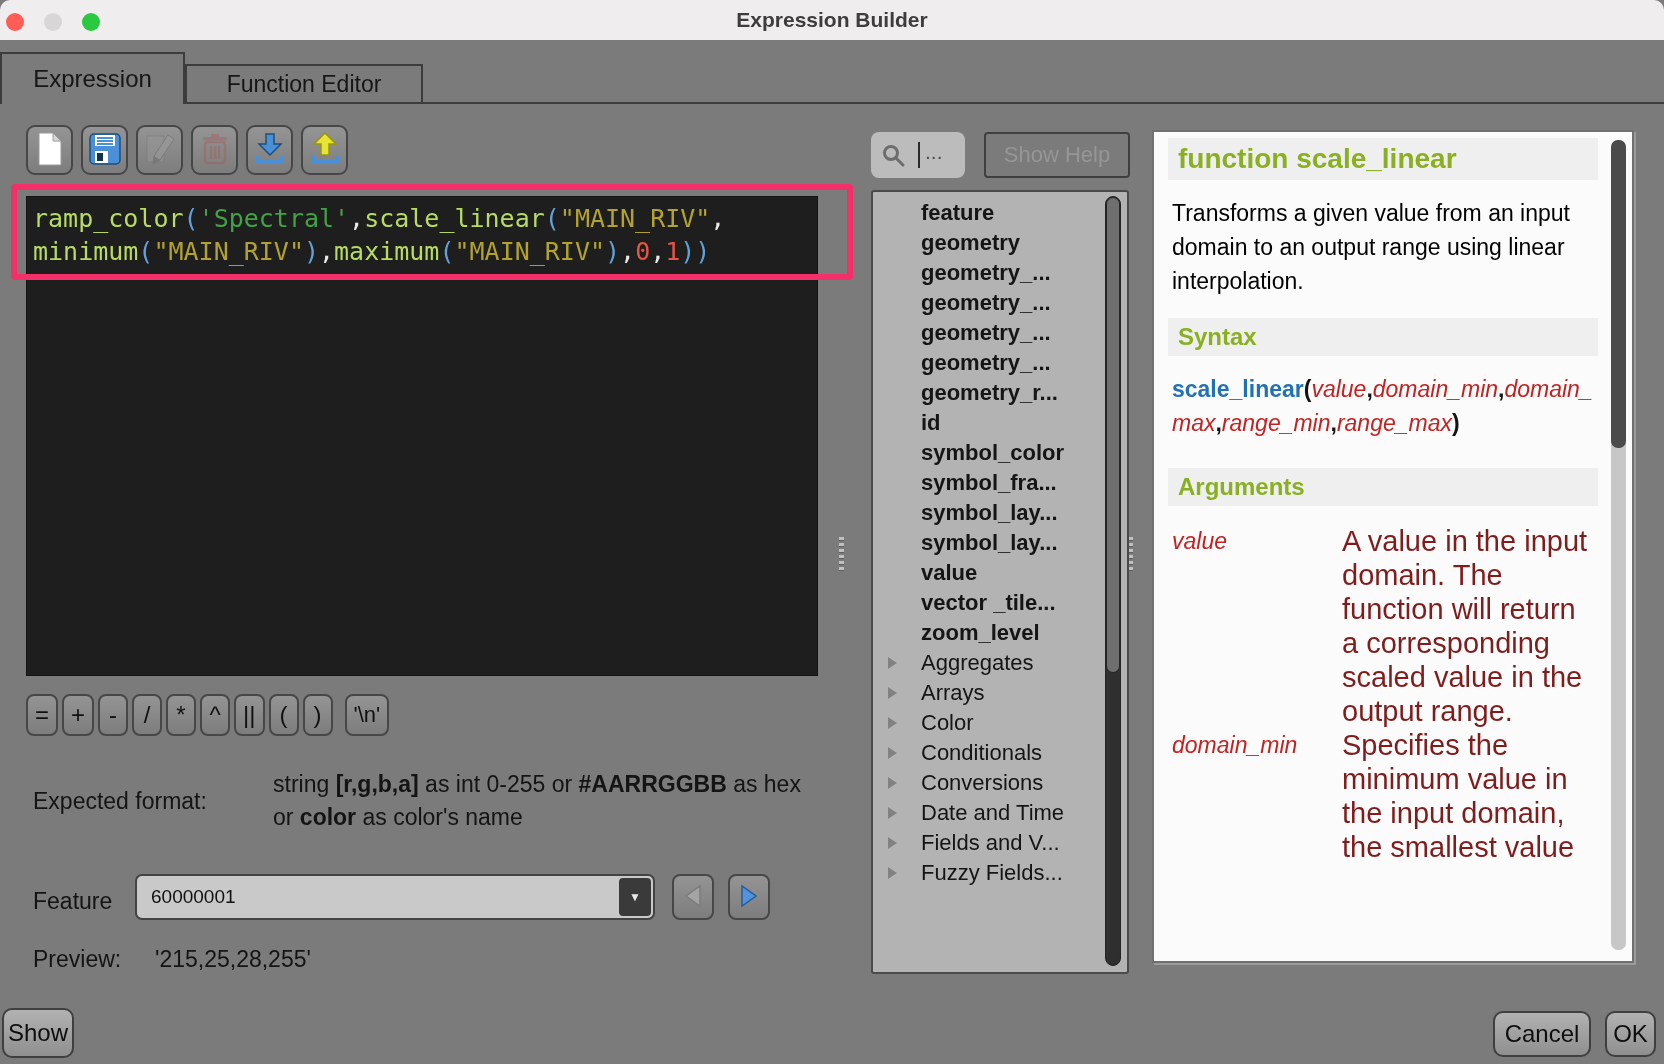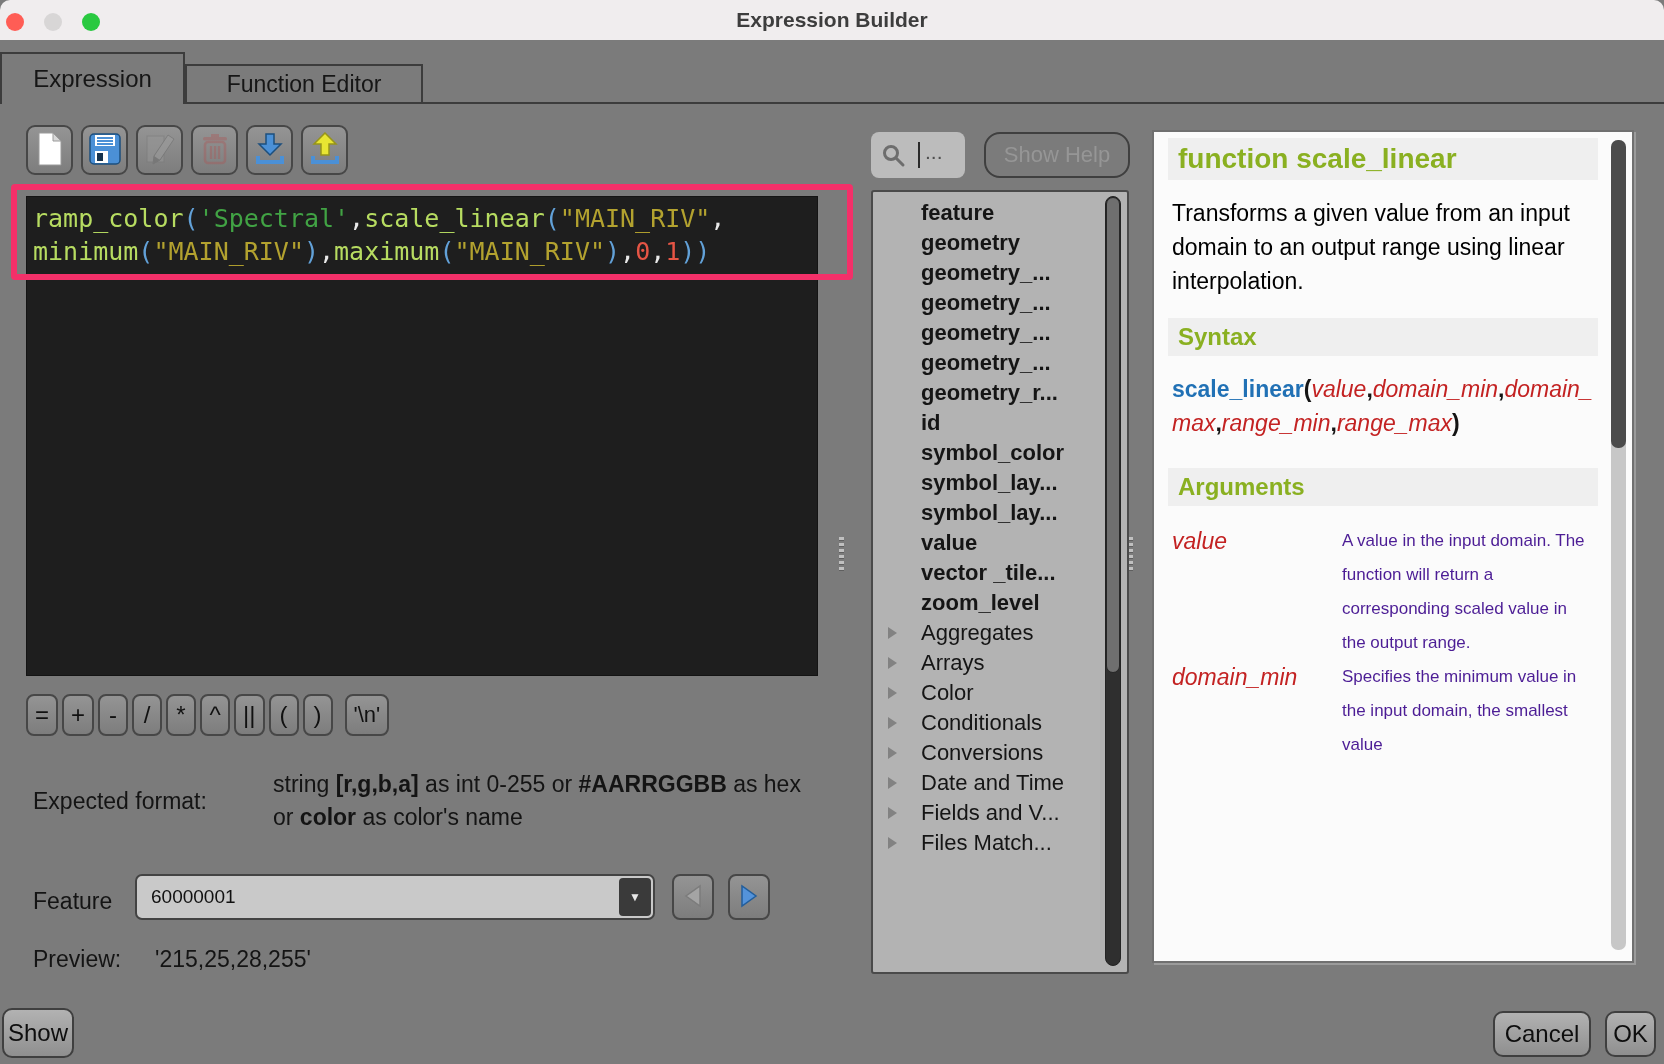--- a/index.html
+++ b/index.html
@@ -86,21 +86,21 @@
   .splitter.s1 { left:839px; } .splitter.s2 { left:1128px; }
   .splitter i { width:5px; height:4px; background:#c0c0c0; border-bottom:1px solid #5f5f5f; }
 
   
   .search { position:absolute; left:871px; top:132px; width:94px; height:46px;
       background:#bcbcbc; border-radius:8px; }
   .search svg { position:absolute; left:10px; top:11px; }
   .search .cursor { position:absolute; left:47px; top:10px; width:2px; height:26px; background:#2a2a2a; }
   .search .dots { position:absolute; left:54px; top:8px; font-size:21px; color:#4f4f4f; }
   .showhelp { position:absolute; left:984px; top:132px; width:146px; height:46px;
-      border:2px solid #3f3f3f; border-radius:16px; background:transparent;
+      border:2px solid #3f3f3f; border-radius:4px; background:transparent;
       font-size:22px; color:#969696; display:flex; align-items:center; justify-content:center;
       font-family:"Liberation Sans",sans-serif; }
 
   .fnlist { position:absolute; left:871px; top:190px; width:258px; height:784px;
       background:#b3b3b3; border:2px solid #4a4a4a; border-radius:3px; padding-top:6px; overflow:hidden; }
   .fnrow { position:relative; height:30px; line-height:30px; padding-left:48px;
       font-size:22px; color:#151515; white-space:nowrap; }
   .fnrow.value { font-weight:bold; }
   .fnrow .exp { position:absolute; left:15px; top:9px; width:0; height:0;
       border-left:9px solid #828282; border-top:6px solid transparent; border-bottom:6px solid transparent; }
@@ -118,21 +118,21 @@
   .hdesc { margin:16px 10px 20px 4px; font-size:23px; line-height:34px; color:#000000; }
   .hhead { font-size:24px; font-weight:bold; color:#8ab021; }
   .hsyntax { margin:16px 4px 28px 4px; width:424px; font-size:23px; line-height:34px;
       word-break:break-all; }
   .s-fn { color:#2171b5; font-weight:bold; }
   .s-pl { color:#141414; font-weight:bold; }
   .s-arg { color:#c32222; font-style:italic; }
   .hargs { margin:18px 4px 0 4px; }
   .argrow { display:flex; }
   .argname { width:170px; font-size:23px; color:#c32222; font-style:italic; line-height:34px; }
-  .argdesc { width:252px; font-size:17px; color:#4c1d95; line-height:34px; }
+  .argdesc { width:252px; font-size:29px; color:#7f1d1d; line-height:34px; }
   .helpscroll { position:absolute; right:6px; top:8px; width:15px; height:810px;
       background:#c7c7c7; border-radius:7px; }
   .helpscroll .thumb { position:absolute; left:0; top:0; width:100%; height:38%;
       background:#4b4b4b; border-radius:7px; }
 
   
   .btn { position:absolute; border:2px solid #3f3f3f; border-radius:10px;
       background:linear-gradient(#b2b2b2,#8f8f8f); font-size:24px; color:#0e0e0e;
       display:flex; align-items:center; justify-content:center;
       font-family:"Liberation Sans",sans-serif; }
@@ -295,33 +295,34 @@
   <div>
       <div class="fnrow value"><span>feature</span></div>
       <div class="fnrow value"><span>geometry</span></div>
       <div class="fnrow value"><span>geometry_...</span></div>
       <div class="fnrow value"><span>geometry_...</span></div>
       <div class="fnrow value"><span>geometry_...</span></div>
       <div class="fnrow value"><span>geometry_...</span></div>
       <div class="fnrow value"><span>geometry_r...</span></div>
       <div class="fnrow value"><span>id</span></div>
       <div class="fnrow value"><span>symbol_color</span></div>
+      <div class="fnrow value"><span>symbol_fra...</span></div>
       <div class="fnrow value"><span>symbol_lay...</span></div>
       <div class="fnrow value"><span>symbol_lay...</span></div>
       <div class="fnrow value"><span>value</span></div>
       <div class="fnrow value"><span>vector _tile...</span></div>
       <div class="fnrow value"><span>zoom_level</span></div>
       <div class="fnrow group"><span class="exp"></span><span>Aggregates</span></div>
       <div class="fnrow group"><span class="exp"></span><span>Arrays</span></div>
       <div class="fnrow group"><span class="exp"></span><span>Color</span></div>
       <div class="fnrow group"><span class="exp"></span><span>Conditionals</span></div>
       <div class="fnrow group"><span class="exp"></span><span>Conversions</span></div>
       <div class="fnrow group"><span class="exp"></span><span>Date and Time</span></div>
       <div class="fnrow group"><span class="exp"></span><span>Fields and V...</span></div>
-      <div class="fnrow group"><span class="exp"></span><span>Files Match...</span></div>
+      <div class="fnrow group"><span class="exp"></span><span>Fuzzy Fields...</span></div>
     </div>
   <div class="fnscroll">
     <div class="thumb"></div>
   </div>
 </div>
 
 <div class="help">
   <div class="help-inner">
     <div class="hband"><span class="htitle">function scale_linear</span></div>
     <div class="hdesc">Transforms a given value from an input domain to an output range using linear interpolation.</div>

